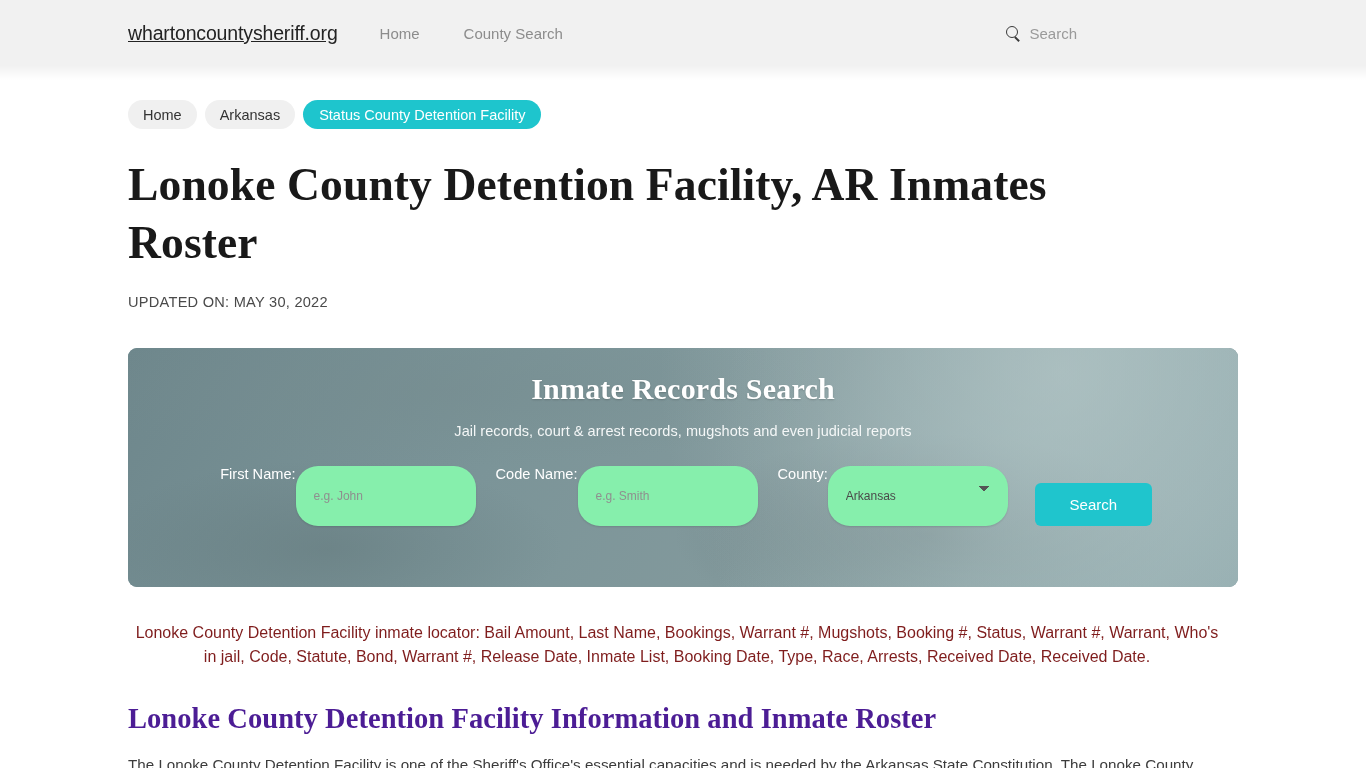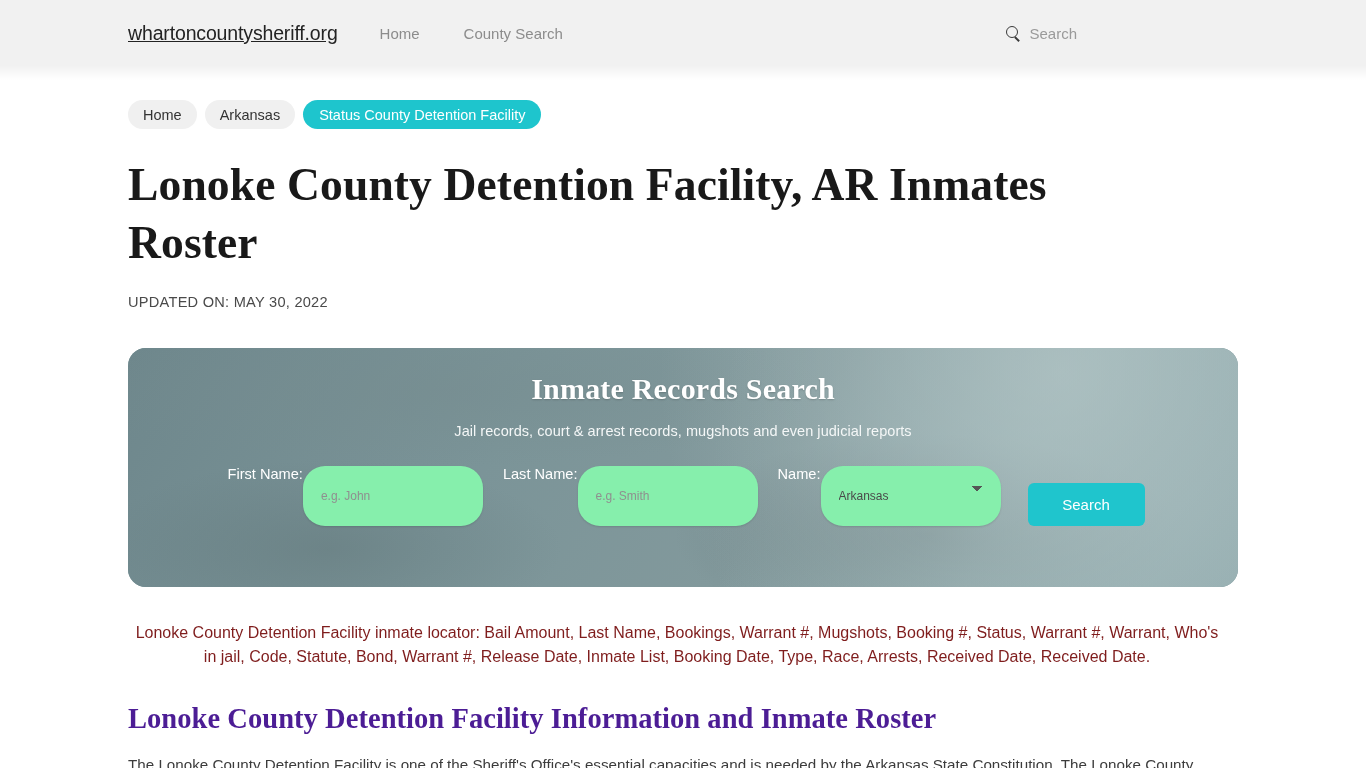--- a/index.html
+++ b/index.html
@@ -139,21 +139,21 @@
     color: #4a4a4a;
     letter-spacing: 0.25px;
   }
 
   
   .search-panel {
     position: relative;
     margin-top: 38px;
     width: 1110px;
     height: 239px;
-    border-radius: 18px;
+    border-radius: 9px;
     overflow: hidden;
     background: #7c979b;
   }
   .panel-bg {
     position: absolute;
     inset: 0;
     background:
       radial-gradient(circle at 84% 10%, rgba(190,205,205,0.55) 0%, rgba(190,205,205,0) 42%),
       radial-gradient(circle at 96% 62%, rgba(150,175,178,0.75) 0%, rgba(150,175,178,0) 45%),
       radial-gradient(ellipse 38% 70% at 72% 78%, rgba(92,110,113,0.55) 0%, rgba(92,110,113,0) 60%),
@@ -302,26 +302,26 @@
       <div class="panel-title">Inmate Records Search</div>
       <div class="panel-sub">Jail records, court &amp; arrest records, mugshots and even judicial reports</div>
 
       <form class="form-row">
         <div class="field">
           <label class="field-label">First Name:</label>
           <input type="text" placeholder="e.g. John" style="">
         </div>
 
         <div class="field">
-          <label class="field-label">Last Name:</label>
+          <label class="field-label">Code Name:</label>
           <input type="text" placeholder="e.g. Smith" style="">
         </div>
 
         <div class="field">
-          <label class="field-label">Name:</label>
+          <label class="field-label">County:</label>
           <select>
             <option>Arkansas</option>
           </select>
         </div>
 
         <button type="submit" class="search-submit">Search</button>
       </form>
     </div>
   </section>
 

